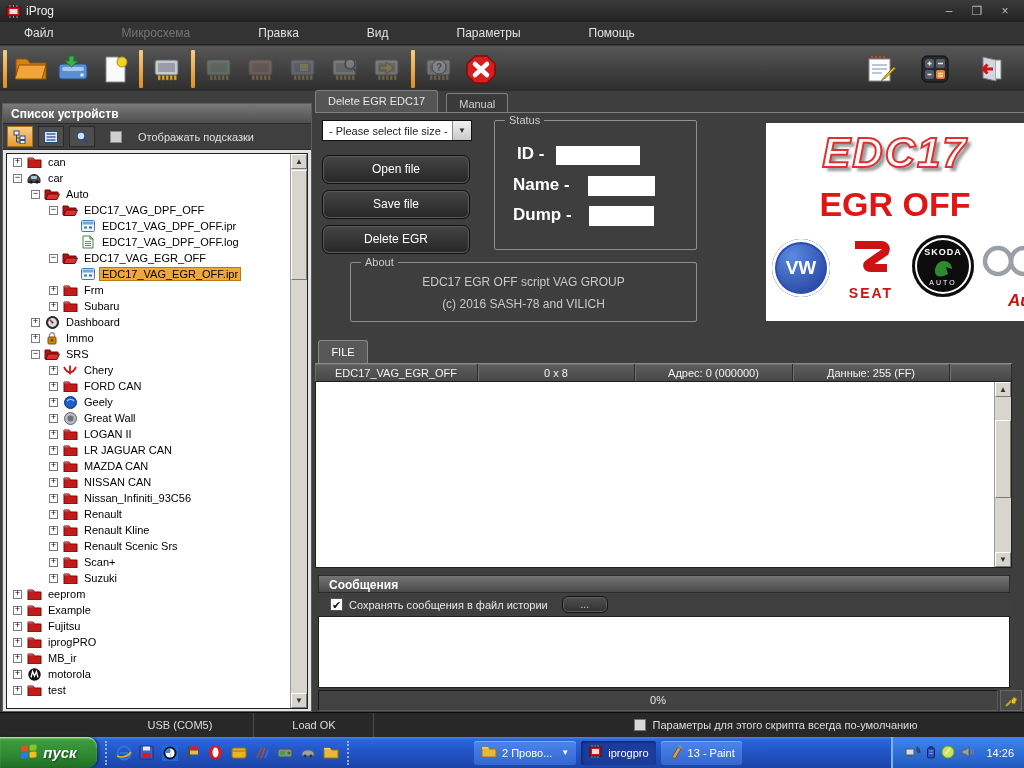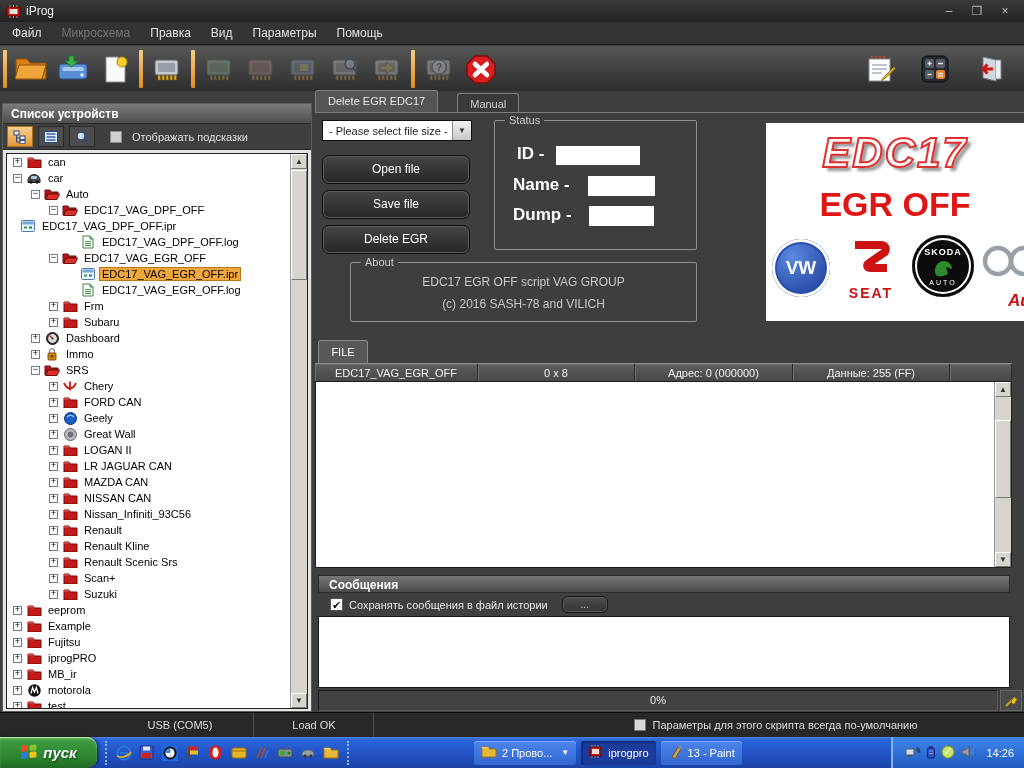--- a/index.html
+++ b/index.html
@@ -10,42 +10,42 @@
   
   .titlebar { position:absolute; left:0; top:0; width:1024px; height:22px;
     background:linear-gradient(#3a3a3a,#222); display:flex; align-items:center; padding:0 6px; }
   .app-icon { width:15px; height:15px; margin-right:5px; }
   .app-title { color:#eee; font-size:12px; font-weight:normal; }
   .winbtns { margin-left:auto; display:flex; gap:14px; padding-right:6px; }
   .winbtn { color:#b8b8b8; font-size:12px; width:14px; text-align:center; cursor:default; line-height:20px; }
 
   
   .menubar { position:absolute; left:0; top:22px; width:1024px; height:23px;
-    background:#333; border-bottom:1px solid #1c1c1c; display:flex; align-items:center; padding-left:2px; }
+    background:#333; border-bottom:1px solid #1c1c1c; display:flex; align-items:center; padding-left:14px;gap:48px; }
   .menu-item { color:#e2e2e2; font-size:12px; padding:3px 10px; }
   .menu-item.disabled { color:#757575; }
 
   
   .toolbar { position:absolute; left:0; top:46px; width:1024px; height:45px;
     background:linear-gradient(#565656,#2d2d2d); display:flex; align-items:center; }
   .tb-sep { width:4px; height:38px; margin:0 3px; background:linear-gradient(#f8cd84,#dd8d1e); border-radius:1px; }
   .tb-btn { width:42px; height:40px; display:flex; align-items:center; justify-content:center; }
   .tb-btn.disabled { opacity:.38; filter:grayscale(.5); }
   .tb-right { margin-left:auto; display:flex; gap:12px; padding-right:14px; align-items:center; }
 
   
   .left-panel { position:absolute; left:2px; top:103px; width:310px; height:609px;
     background:#e5e5e5; border:1px solid #5c5c5c; }
   .lp-header { height:20px; background:linear-gradient(#7a7a7a,#4e4e4e); color:#fff;
     font-size:12px; font-weight:bold; padding:3px 0 0 8px; border-bottom:1px solid #2a2a2a; }
   .lp-toolbar { height:26px; background:#3f3f3f; display:flex; align-items:center; gap:5px; padding-left:4px; border-bottom:1px solid #2a2a2a;}
   .lp-btn { width:26px; height:21px; background:#4d4d4d; border:1px solid #292929; display:flex; align-items:center; justify-content:center; }
   .lp-btn.active { background:linear-gradient(#f7cf8d,#e79a34); border-color:#a96f12; }
   .lp-check { width:12px; height:12px; background:#cfcfcf; border:1px solid #8a8a8a; margin-left:10px; }
-  .lp-check-label { color:#e0e0e0; font-size:11px; margin-left:5px; }
+  .lp-check-label { color:#e0e0e0; font-size:11px; margin-left:11px; }
   .tree-wrap { position:absolute; left:3px; top:49px; width:302px; height:556px; background:#fff; border:1px solid #222; overflow:hidden; }
   .tree { position:absolute; left:0; top:0; width:284px; }
   .tree-row { height:16px; display:flex; align-items:center; font-size:11px; color:#000; white-space:nowrap; }
   .expand { width:9px; height:9px; min-width:9px; border:1px solid #7a7a7a; background:#fff;
     font-size:9px; line-height:7px; text-align:center; margin-right:4px; font-family:"Liberation Mono",monospace;}
   .spacer { width:13px; min-width:13px; }
   .ticon { width:16px; min-width:16px; height:14px; display:flex; align-items:center; justify-content:center; margin-right:4px; }
   .tlabel { padding:0 2px; }
   .tlabel.selected { background:#f2a73d; outline:1px solid #b87a14; }
 
@@ -53,21 +53,21 @@
   .v-scroll { position:absolute; top:0; right:0; width:17px; height:100%; background:#d8d5ce; border-left:1px solid #9a9a9a; }
   .sb-btn { position:absolute; left:0; width:16px; height:15px; background:#d8d5ce;
     border:1px solid; border-color:#fff #7a7a7a #7a7a7a #fff; color:#333; font-size:8px; text-align:center; line-height:13px; }
   .sb-up { top:0; } .sb-down { bottom:0; }
   .sb-thumb { position:absolute; left:0; width:16px; background:#d8d5ce; border:1px solid; border-color:#fff #7a7a7a #7a7a7a #fff; }
 
   
   .right-area { position:absolute; left:315px; top:90px; width:709px; height:622px; }
   .tabs { position:absolute; left:0; top:0; height:22px; display:flex; }
   .tab { font-size:11px; color:#e8e8e8; padding:4px 12px 0 12px; border:1px solid #7e7e7e; border-bottom:none;
-    border-radius:3px 3px 0 0; background:#3a3a3a; margin-right:19px; }
+    border-radius:3px 3px 0 0; background:#3a3a3a; margin-right:8px; }
   .tab.active { background:#555; height:22px; }
   .tab.inactive { height:19px; margin-top:3px; color:#cfcfcf; }
   .panel-line { position:absolute; left:0; top:22px; width:709px; height:1px; background:#7e7e7e; }
 
   .dropdown { position:absolute; left:7px; top:30px; width:150px; height:21px; background:#fff; border:1px solid #111; display:flex; }
   .dd-value { flex:1; font-size:11px; color:#222; padding:4px 0 0 6px; white-space:nowrap; overflow:hidden; }
   .dd-btn { width:19px; height:19px; background:linear-gradient(#f2f2f2,#c8c8c8); border-left:1px solid #888;
     font-size:8px; color:#333; text-align:center; line-height:19px; }
 
   .script-btn { position:absolute; left:7px; width:148px; height:29px; background:linear-gradient(#454545,#262626);
@@ -384,21 +384,21 @@
           <div class="tree-row" style="padding-left: 42px;">
             <span class="expand">−</span>
             <span class="ticon">
               <svg width="16" height="12">
                 <path d="M1 2h5l1 2h7v2H4L2 11H1z" fill="#b01414" stroke="#6e0d0d"></path>
                 <path d="M4 6h11.5l-2.5 5.5H1.8z" fill="#dd2e2e" stroke="#6e0d0d"></path>
               </svg>
             </span>
             <span class="tlabel">EDC17_VAG_DPF_OFF</span>
           </div>
-          <div class="tree-row" style="">
+          <div class="tree-row" style="padding-left: 60px;">
             <span class="spacer"></span>
             <span class="ticon">
               <svg width="14" height="12">
                 <rect x="0.5" y="0.5" width="13" height="11" rx="1" fill="#eef5fd" stroke="#4a7ab5"></rect>
                 <rect x="1.5" y="1.5" width="11" height="3" fill="#7aa6d8"></rect>
                 <rect x="3" y="6.5" width="3" height="2" fill="#3a9a4a"></rect>
                 <rect x="8" y="6.5" width="3" height="2" fill="#3a66b0"></rect>
               </svg>
             </span>
             <span class="tlabel">EDC17_VAG_DPF_OFF.ipr</span>
@@ -428,31 +428,20 @@
             <span class="spacer"></span>
             <span class="ticon">
               <svg width="14" height="12">
                 <rect x="0.5" y="0.5" width="13" height="11" rx="1" fill="#eef5fd" stroke="#4a7ab5"></rect>
                 <rect x="1.5" y="1.5" width="11" height="3" fill="#7aa6d8"></rect>
                 <rect x="3" y="6.5" width="3" height="2" fill="#3a9a4a"></rect>
                 <rect x="8" y="6.5" width="3" height="2" fill="#3a66b0"></rect>
               </svg>
             </span>
             <span class="tlabel selected">EDC17_VAG_EGR_OFF.ipr</span>
-          </div>
-          <div class="tree-row" style="padding-left: 60px;">
-            <span class="spacer"></span>
-            <span class="ticon">
-              <svg width="12" height="14">
-                <path d="M1 1h7l3 3v9H1z" fill="#fff" stroke="#3a8a3a"></path>
-                <path d="M8 1l3 3H8z" fill="#cfe8cf" stroke="#3a8a3a"></path>
-                <path d="M3 6.5h6M3 8.5h6M3 10.5h6" stroke="#4a9a4a"></path>
-              </svg>
-            </span>
-            <span class="tlabel">EDC17_VAG_EGR_OFF.log</span>
           </div>
           <div class="tree-row" style="padding-left: 42px;">
             <span class="expand">+</span>
             <span class="ticon">
               <svg width="15" height="12">
                 <path d="M1 2h5l1.5 2H14v8H1z" fill="#c51a1a" stroke="#6e0d0d"></path>
                 <path d="M1 2h5l1 1.6H1z" fill="#e04848"></path>
               </svg>
             </span>
             <span class="tlabel">Frm</span>

